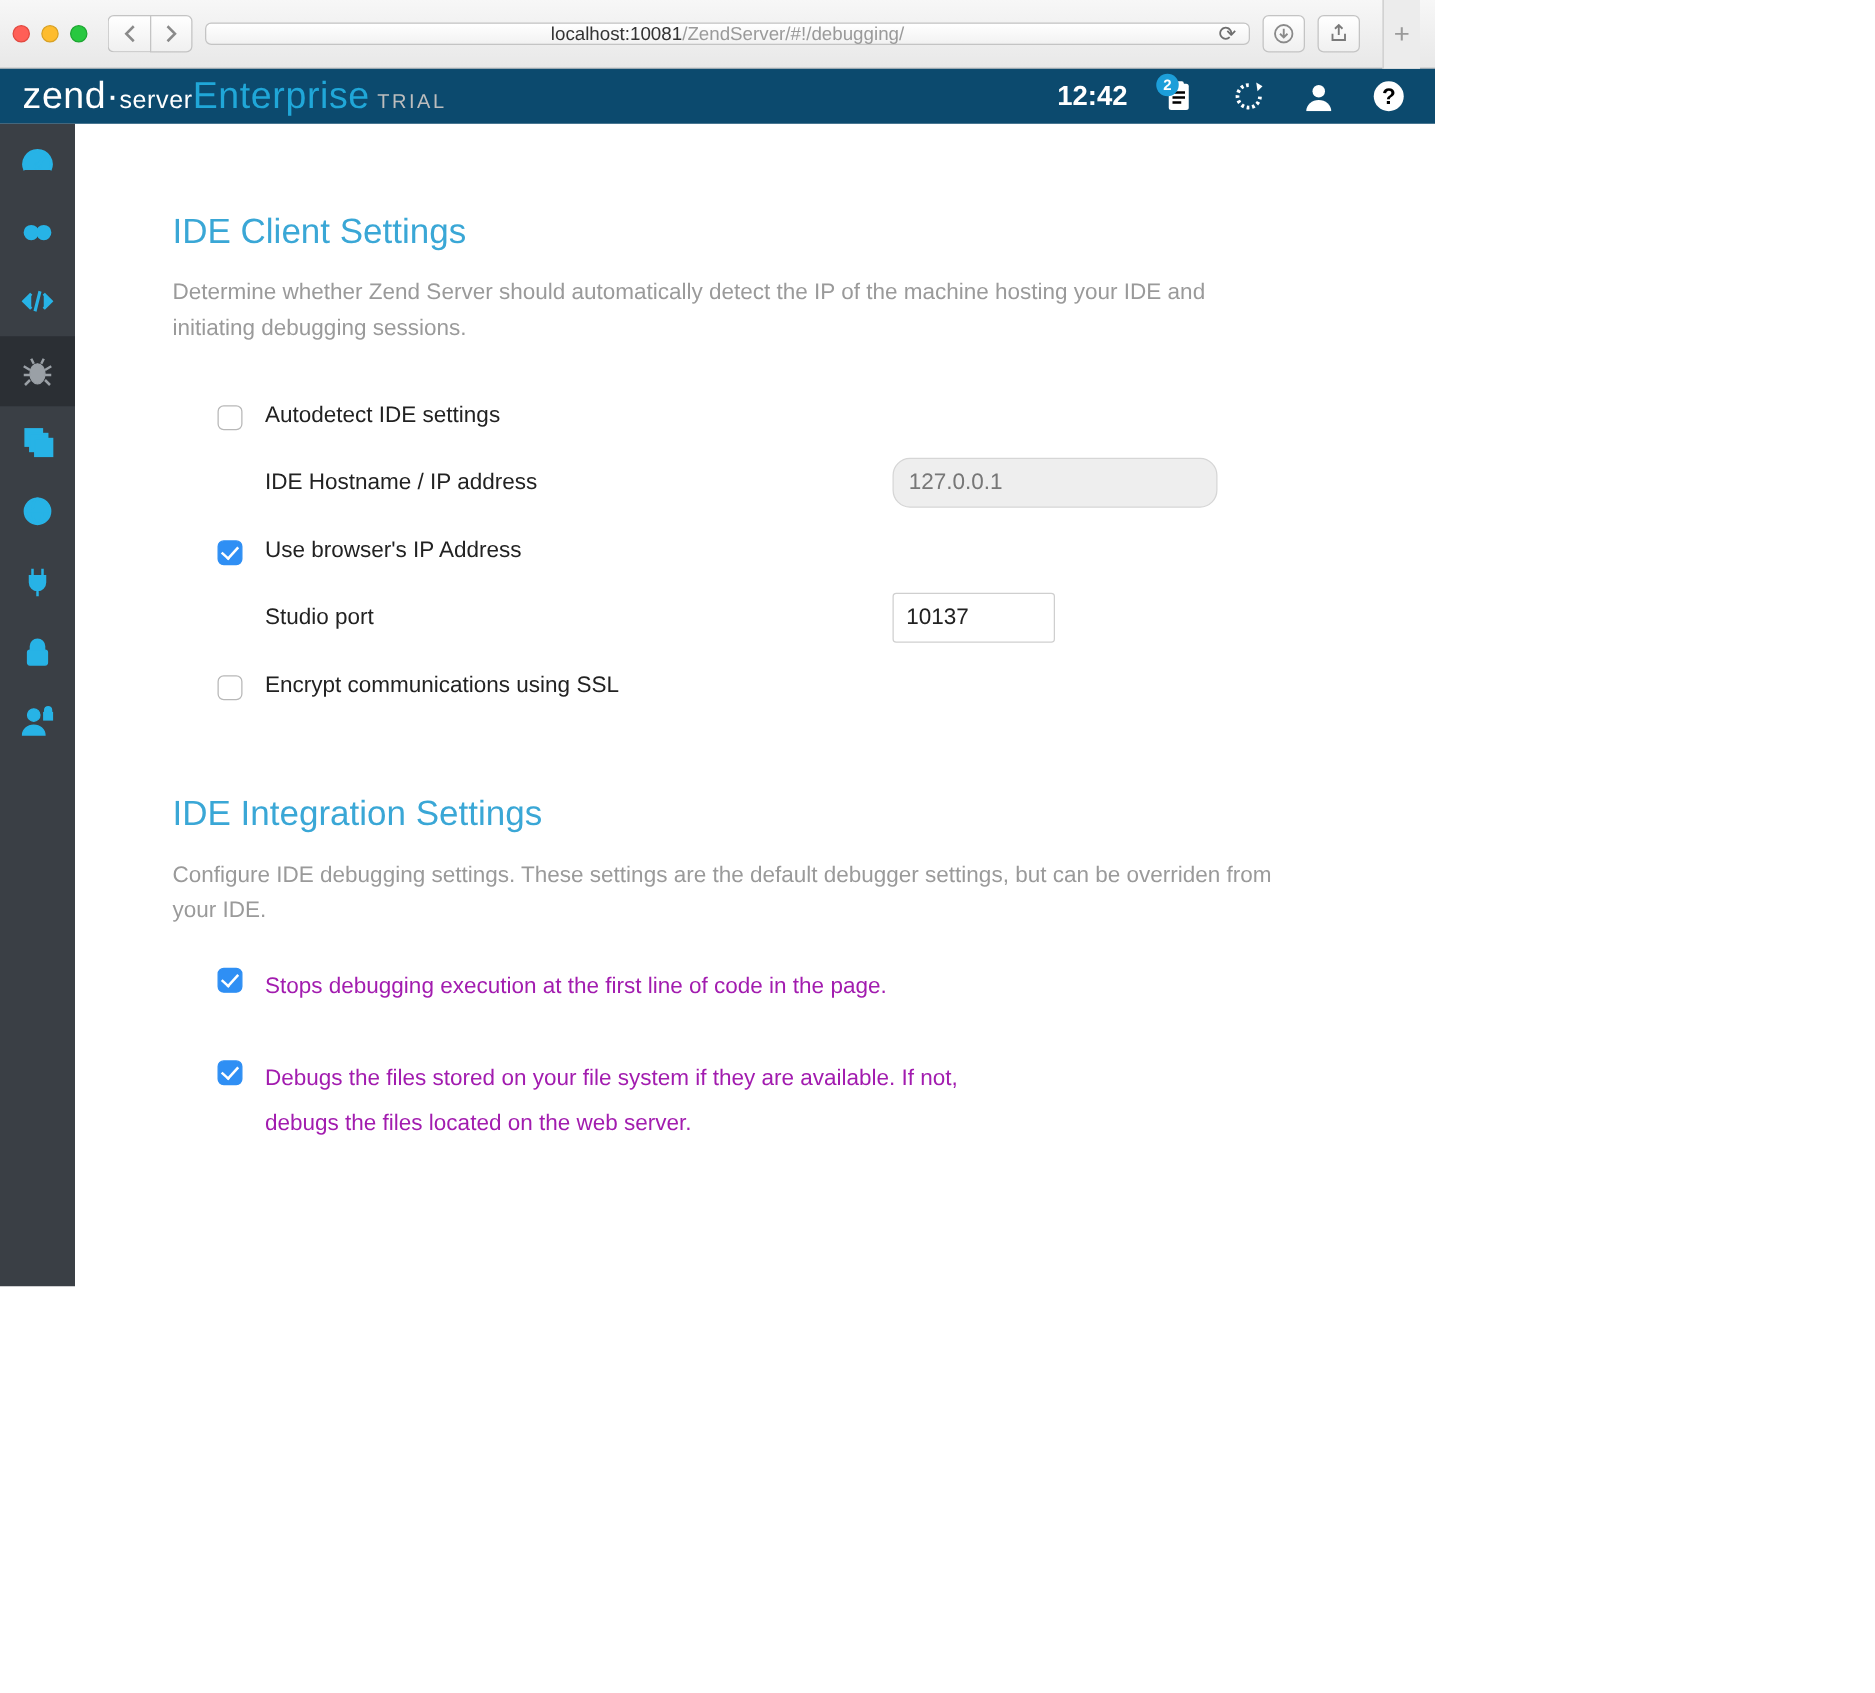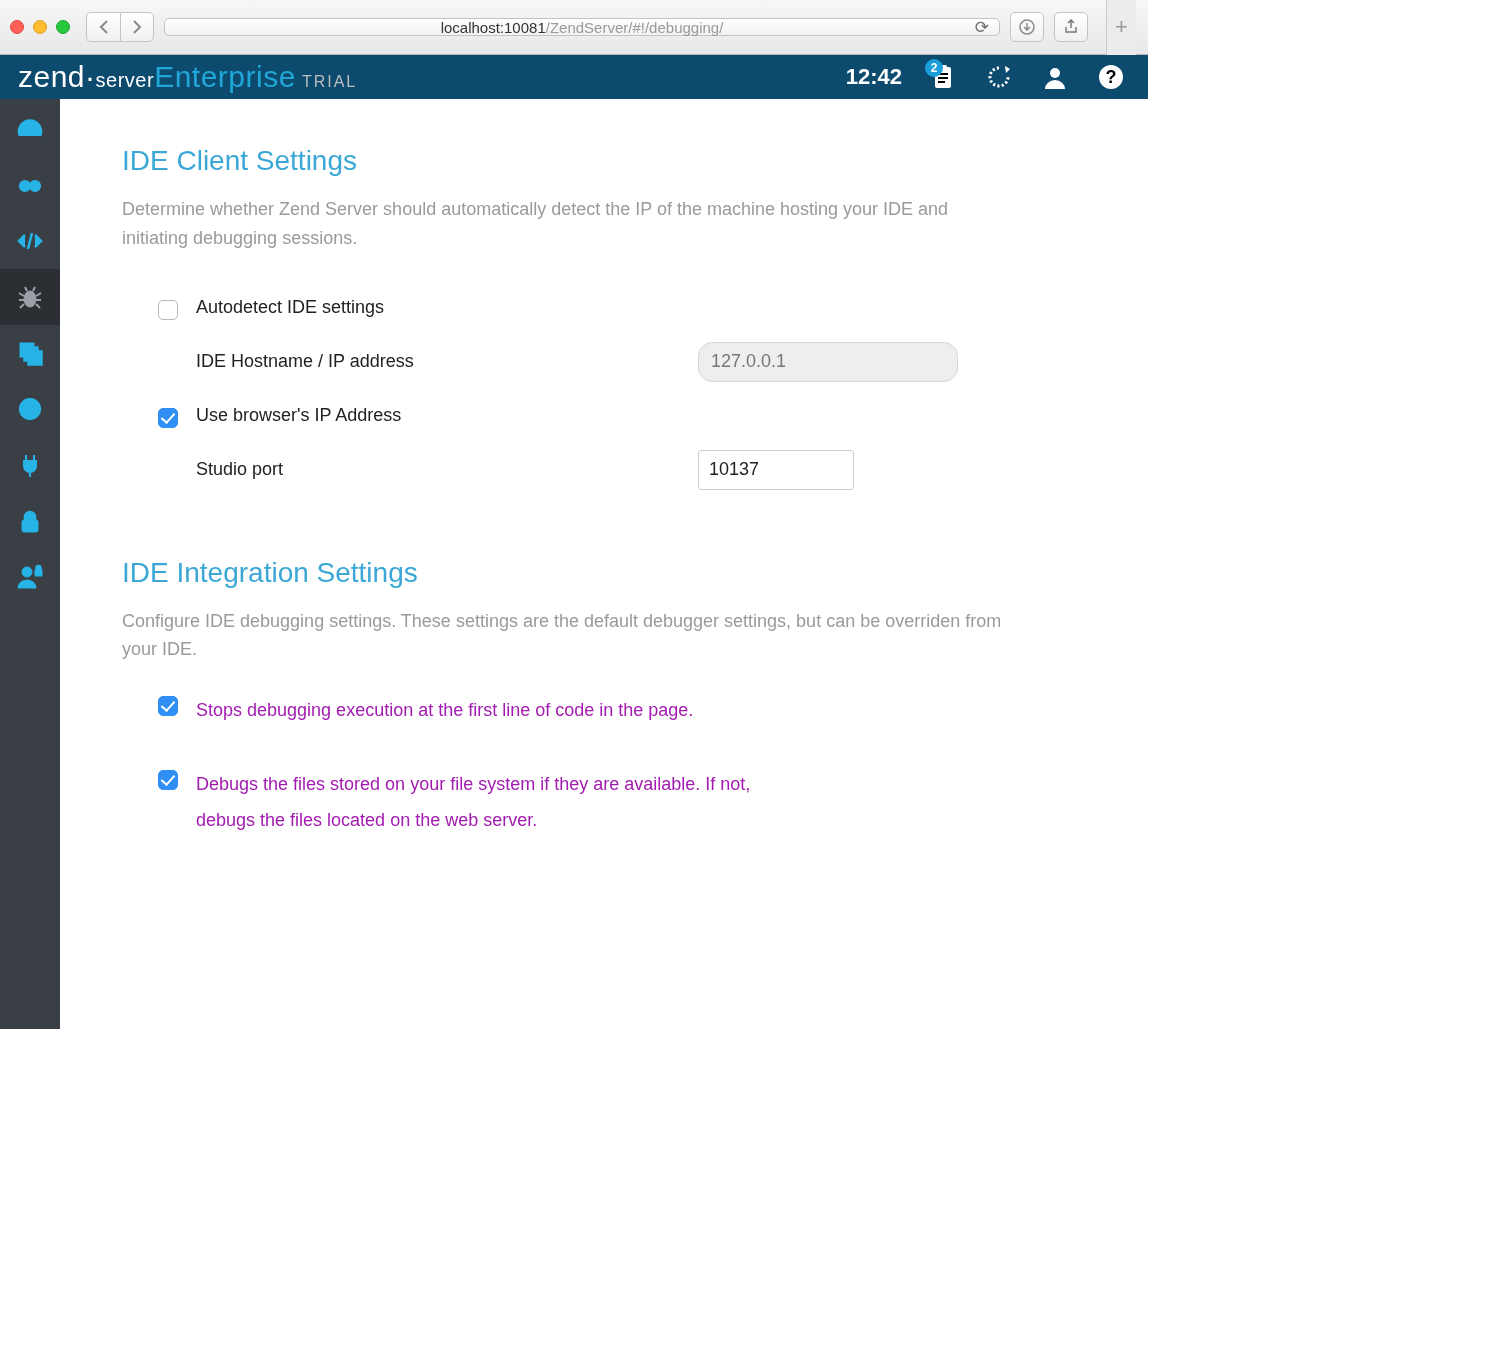--- a/index.html
+++ b/index.html
@@ -120,21 +120,22 @@
   }
   .side-item.active { background:#2b2f34; }
   .side-item svg { width:26px; height:26px; }
   .side-item .ico-blue { fill:#27b3e6; stroke:#27b3e6; }
   .side-item .ico-grey { fill:#9aa0a6; stroke:#9aa0a6; }
 
   
   .main {
     flex:1;
     overflow:auto;
-    padding: 46px 64px 80px 62px;
+    padding: 46px 64px 80px 78px;
+    margin-top: 24px;
   }
   h2.section {
     color:#3aa7d6;
     font-weight: 400;
     font-size: 28px;
     margin-bottom: 18px;
   }
   .section-desc {
     color:#9a9a9a;
     font-size: 18px;
@@ -180,21 +181,21 @@
   .textfield {
     width:260px; height:40px;
     background:#eeeeee;
     border:1px solid #d6d6d6;
     border-radius:14px;
     padding:0 12px;
     font-size:18px;
     color:#777;
   }
   .numfield {
-    width:156px; height:40px;
+    width:130px; height:40px;
     background:#fff;
     border:1px solid #cfcfcf;
     border-radius:3px;
     padding:0 10px;
     font-size:18px;
     color:#222;
   }
 
   .section-gap { height: 60px; }
 
@@ -390,20 +391,26 @@
       <div class="form-row">
         <div class="label-wrap">
           <span style="width:20px;"></span>
           <span>Studio port</span>
         </div>
         <div class="control">
           <input type="number" class="numfield" value="10137" style="">
         </div>
       </div>
 
+      <div class="form-row">
+        <div class="label-wrap">
+          <input type="checkbox" class="cbox" style="">
+          <span>Encrypt communications using SSL</span>
+        </div>
+      </div>
     </div>
 
     <div class="section-gap"></div>
 
     <h2 class="section">IDE Integration Settings</h2>
     <p class="section-desc">Configure IDE debugging settings. These settings are the default debugger settings, but can be overriden from your IDE.</p>
 
     <div class="form-block">
       <div class="intg-row">
         <input type="checkbox" class="cbox" checked="" style="">

